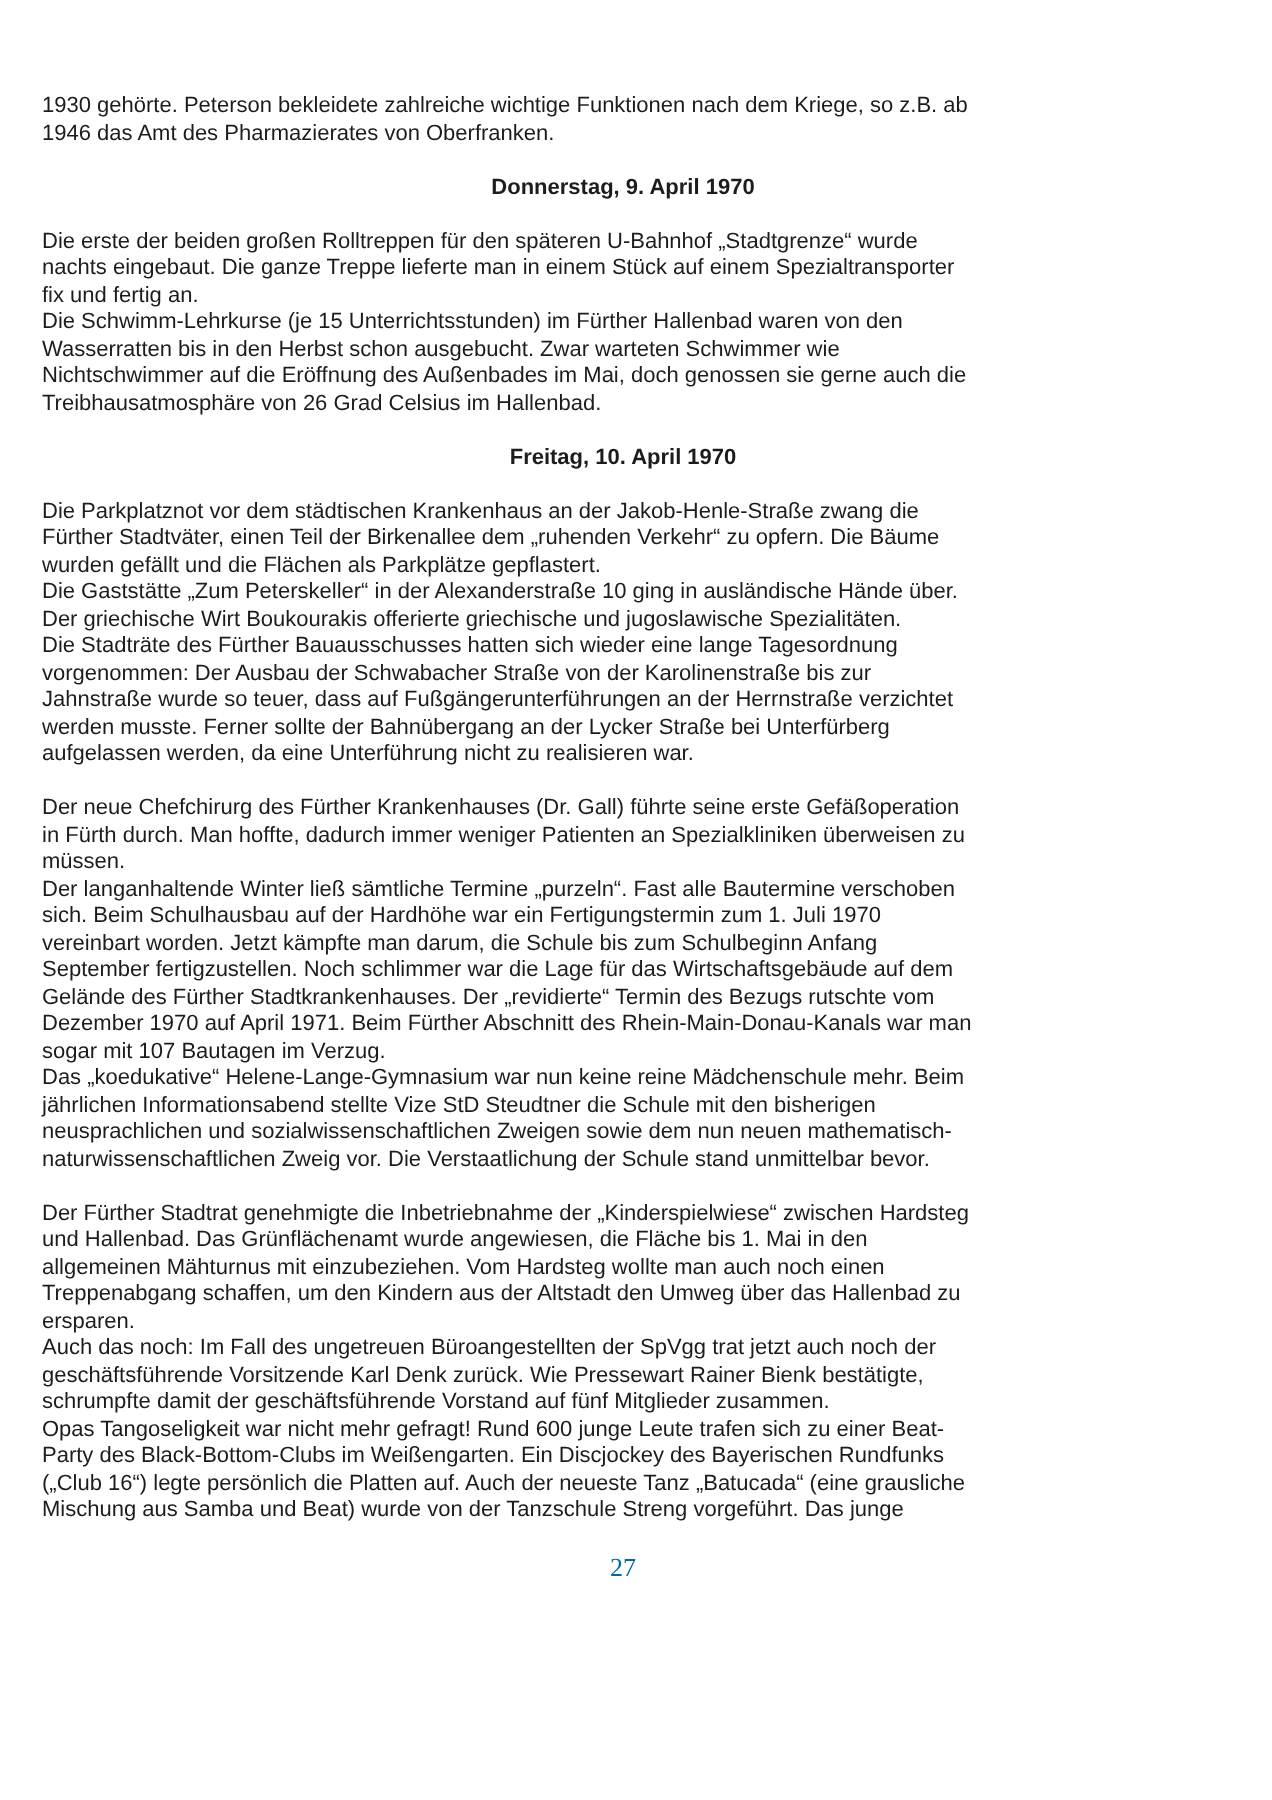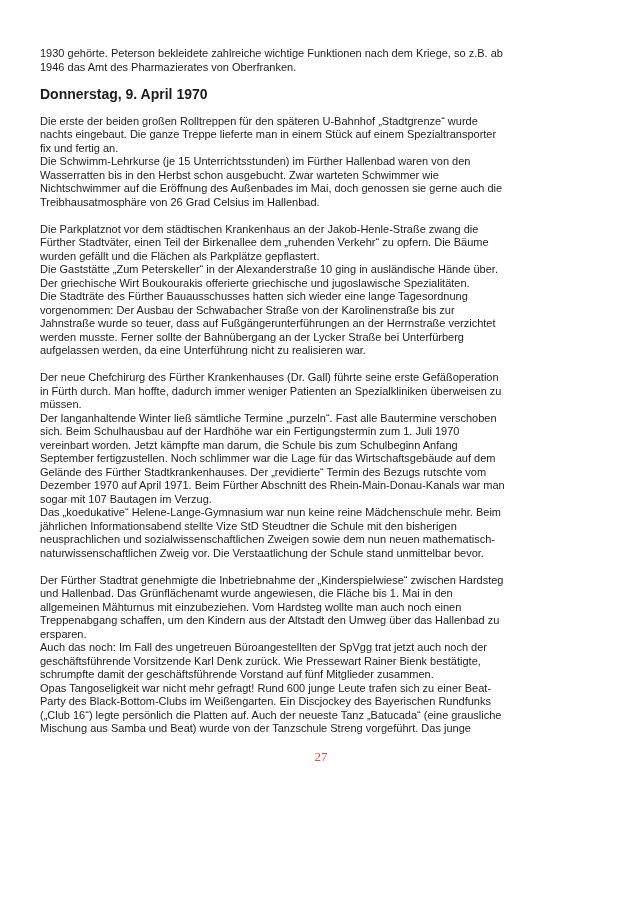--- a/index.html
+++ b/index.html
@@ -5,61 +5,63 @@
   html, body {
     margin: 0;
     padding: 0;
     background: #ffffff;
   }
   .page {
     box-sizing: border-box;
     width: 636px;
     height: 900px;
     background: #ffffff;
-    padding: 47px 34px 0 40px;
+    padding: 47px 34px 0 21px;
     font-family: "Liberation Sans", sans-serif;
     font-size: 11px;
     line-height: 13.5px;
     color: #1c1c1c;
     overflow: hidden;
   }
   .para {
     margin: 0 0 13.5px 0;
     white-space: pre;
   }
   .heading {
     margin: 0 0 13.5px 0;
-    font-size: 14px;
+    font-size: 11px;
     line-height: 13.5px;
     font-weight: bold;
     white-space: pre;
+    text-align: center;
   }
   .page-number {
     margin-top: 13px;
     text-align: center;
     font-family: "Liberation Serif", serif;
     font-size: 13px;
     line-height: 16px;
-    color: #ef4444;
+    color: #0369a1;
   }
 </style>
 </head>
 <body>
 
 <div class="page">
   <p class="para">1930 gehörte. Peterson bekleidete zahlreiche wichtige Funktionen nach dem Kriege, so z.B. ab
 1946 das Amt des Pharmazierates von Oberfranken.</p>
   <p class="heading">Donnerstag, 9. April 1970</p>
   <p class="para">Die erste der beiden großen Rolltreppen für den späteren U-Bahnhof „Stadtgrenze“ wurde
 nachts eingebaut. Die ganze Treppe lieferte man in einem Stück auf einem Spezialtransporter
 fix und fertig an.
 Die Schwimm-Lehrkurse (je 15 Unterrichtsstunden) im Fürther Hallenbad waren von den
 Wasserratten bis in den Herbst schon ausgebucht. Zwar warteten Schwimmer wie
 Nichtschwimmer auf die Eröffnung des Außenbades im Mai, doch genossen sie gerne auch die
 Treibhausatmosphäre von 26 Grad Celsius im Hallenbad.</p>
+  <p class="heading">Freitag, 10. April 1970</p>
   <p class="para">Die Parkplatznot vor dem städtischen Krankenhaus an der Jakob-Henle-Straße zwang die
 Fürther Stadtväter, einen Teil der Birkenallee dem „ruhenden Verkehr“ zu opfern. Die Bäume
 wurden gefällt und die Flächen als Parkplätze gepflastert.
 Die Gaststätte „Zum Peterskeller“ in der Alexanderstraße 10 ging in ausländische Hände über.
 Der griechische Wirt Boukourakis offerierte griechische und jugoslawische Spezialitäten.
 Die Stadträte des Fürther Bauausschusses hatten sich wieder eine lange Tagesordnung
 vorgenommen: Der Ausbau der Schwabacher Straße von der Karolinenstraße bis zur
 Jahnstraße wurde so teuer, dass auf Fußgängerunterführungen an der Herrnstraße verzichtet
 werden musste. Ferner sollte der Bahnübergang an der Lycker Straße bei Unterfürberg
 aufgelassen werden, da eine Unterführung nicht zu realisieren war.</p>

